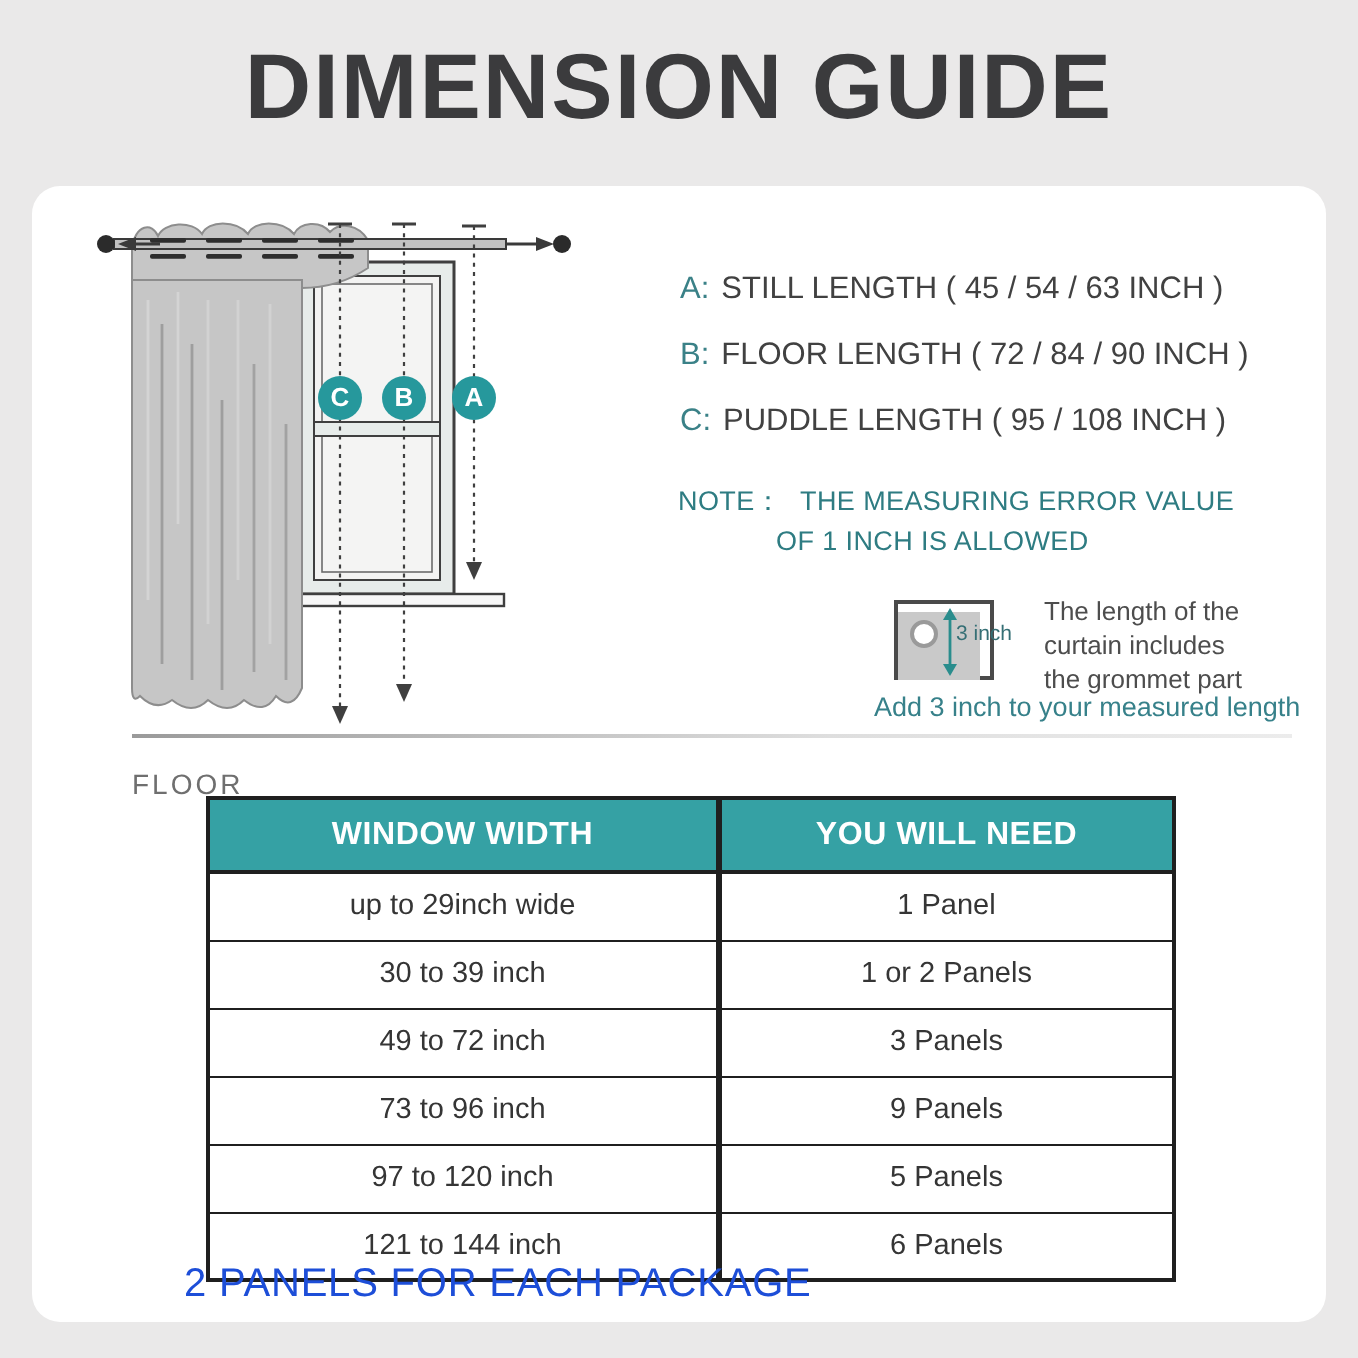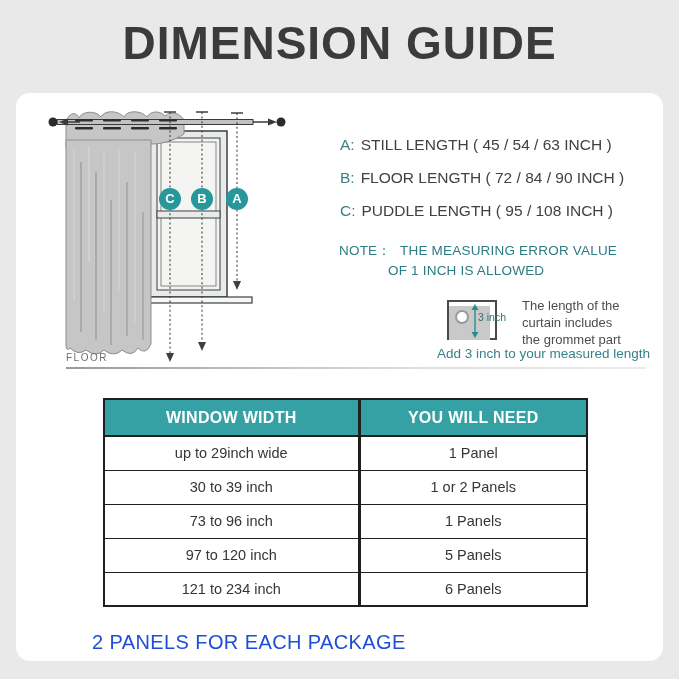--- a/index.html
+++ b/index.html
@@ -21,21 +21,21 @@
   .card {
     left:16px; top:93px; width:647px; height:568px;
     background:#ffffff; border-radius:14px;
   }
   .illu { left:28px; top:100px; }
   .floor-line {
     left:66px; top:367px; width:580px; height:2px;
     background:linear-gradient(90deg,#9a9a9a 0%,#c2c2c2 35%,#dedede 60%,#ececec 100%);
   }
   .floor-label {
-    left:66px; top:352px; font-size:10px; letter-spacing:1.5px; color:#6f6f6f;
+    left:66px; top:384px; font-size:14px; letter-spacing:1.5px; color:#6f6f6f;
   }
   .marker {
     width:22px; height:22px; border-radius:50%;
     background:#26989c; color:#fff;
     font-size:13px; font-weight:700;
     text-align:center; line-height:22px;
   }
   .len-line { font-size:15.5px; color:#414141; white-space:nowrap; }
   .len-line .prefix { color:#3a8187; margin-right:6px; }
   .note-txt { font-size:13.5px; color:#2e7c82; white-space:nowrap; letter-spacing:0.2px; }
@@ -197,27 +197,31 @@
   <tbody>
     <tr>
         <td>up to 29inch wide</td>
         <td>1 Panel</td>
       </tr>
     <tr>
         <td>30 to 39 inch</td>
         <td>1 or 2 Panels</td>
       </tr>
     <tr>
+        <td>49 to 72 inch</td>
+        <td>3 Panels</td>
+      </tr>
+    <tr>
         <td>73 to 96 inch</td>
-        <td>1 Panels</td>
+        <td>9 Panels</td>
       </tr>
     <tr>
         <td>97 to 120 inch</td>
         <td>5 Panels</td>
       </tr>
     <tr>
-        <td>121 to 234 inch</td>
+        <td>121 to 144 inch</td>
         <td>6 Panels</td>
       </tr>
   </tbody>
 </table>
 
 <div class="abs footer-note">2 PANELS FOR EACH PACKAGE</div>
 
 </body></html>

